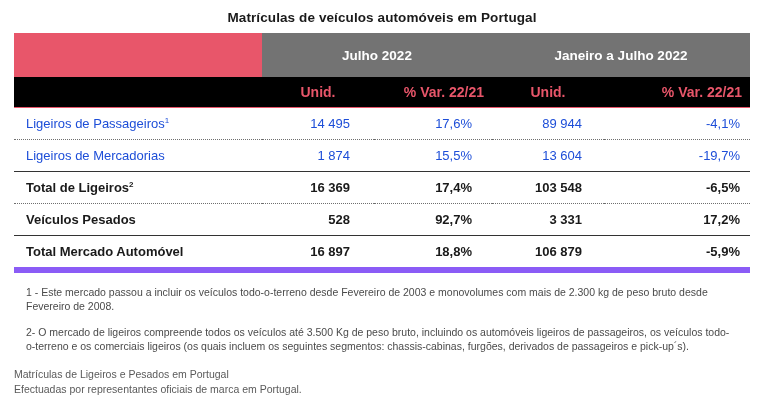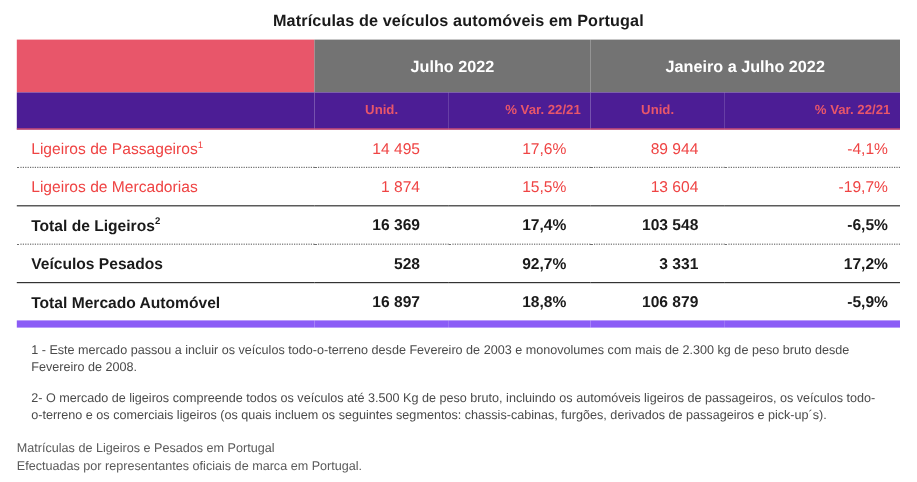--- a/index.html
+++ b/index.html
@@ -43,38 +43,38 @@
   .hdr-band td {
     background: #737373;
     color: #ffffff;
     height: 44px;
     font-size: 13.5px;
     font-weight: bold;
     text-align: center;
   }
   .hdr-band td.empty { background: #e8566a; }
   .hdr-sub td {
-    background: #4c1d95;
+    background: #000000;
     color: #e8566a;
     height: 30px;
-    font-size: 11px;
+    font-size: 14px;
     font-weight: bold;
     text-align: right;
     padding-right: 10px;
     border-bottom: 1.5px solid #e8566a;
   }
   .hdr-sub td.first { border-bottom: 1.5px solid #e8566a; }
   .hdr-sub td.unid { text-align: center; padding-right: 0; }
   .hdr-sub td.varr { text-align: right; padding-right: 8px; }
 
   
   tr.data td {
     height: 31px;
     font-size: 13px;
-    color: #ef4444;
+    color: #1d4ed8;
   }
   tr.data td.label {
     text-align: left;
     padding-left: 12px;
   }
   tr.data td.num {
     text-align: right;
     padding-right: 24px;
   }
   tr.data td.num2 {

